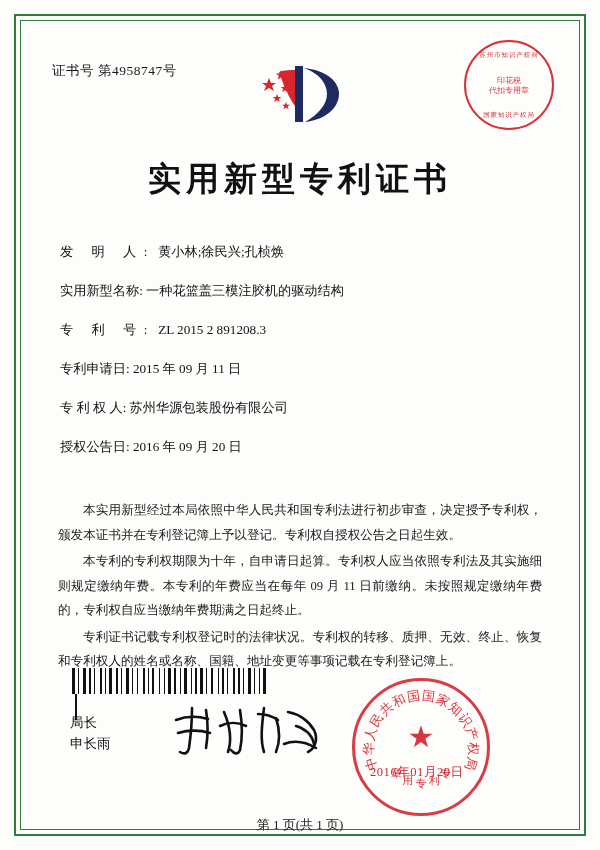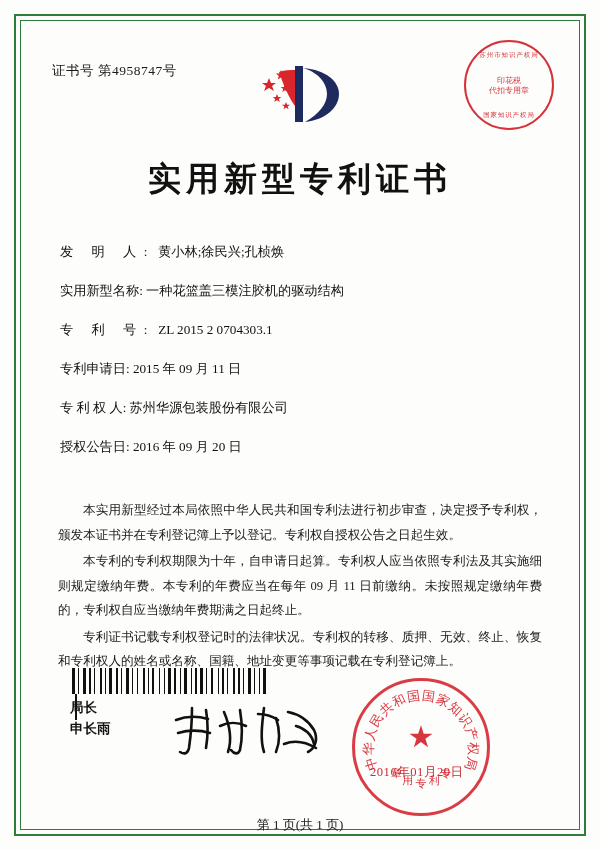--- a/index.html
+++ b/index.html
@@ -144,24 +144,23 @@
     display: inline-block;
     background: #111;
     height: 26px;
     margin-right: 1px;
     vertical-align: top;
   }
 
   .director {
     position: absolute;
     left: 70px;
-    top: 698px;
+    top: 713px;
     font-size: 13.5px;
     line-height: 1.55;
-    font-weight: bold;
   }
   .signature {
     position: absolute;
     left: 168px;
     top: 700px;
     width: 165px;
     height: 60px;
   }
 
   
@@ -271,21 +270,21 @@
     <div class="field spaced">
       <span class="flabel">发 明 人:</span>
       <span class="fvalue">黄小林;徐民兴;孔桢焕</span>
     </div>
     <div class="field">
       <span class="flabel">实用新型名称:</span>
       <span class="fvalue">一种花篮盖三模注胶机的驱动结构</span>
     </div>
     <div class="field spaced">
       <span class="flabel">专 利 号:</span>
-      <span class="fvalue">ZL 2015 2 0704303.1</span>
+      <span class="fvalue">ZL 2015 2 891208.3</span>
     </div>
     <div class="field">
       <span class="flabel">专利申请日:</span>
       <span class="fvalue">2015 年 09 月 11 日</span>
     </div>
     <div class="field">
       <span class="flabel">专 利 权 人:</span>
       <span class="fvalue">苏州华源包装股份有限公司</span>
     </div>
     <div class="field">

